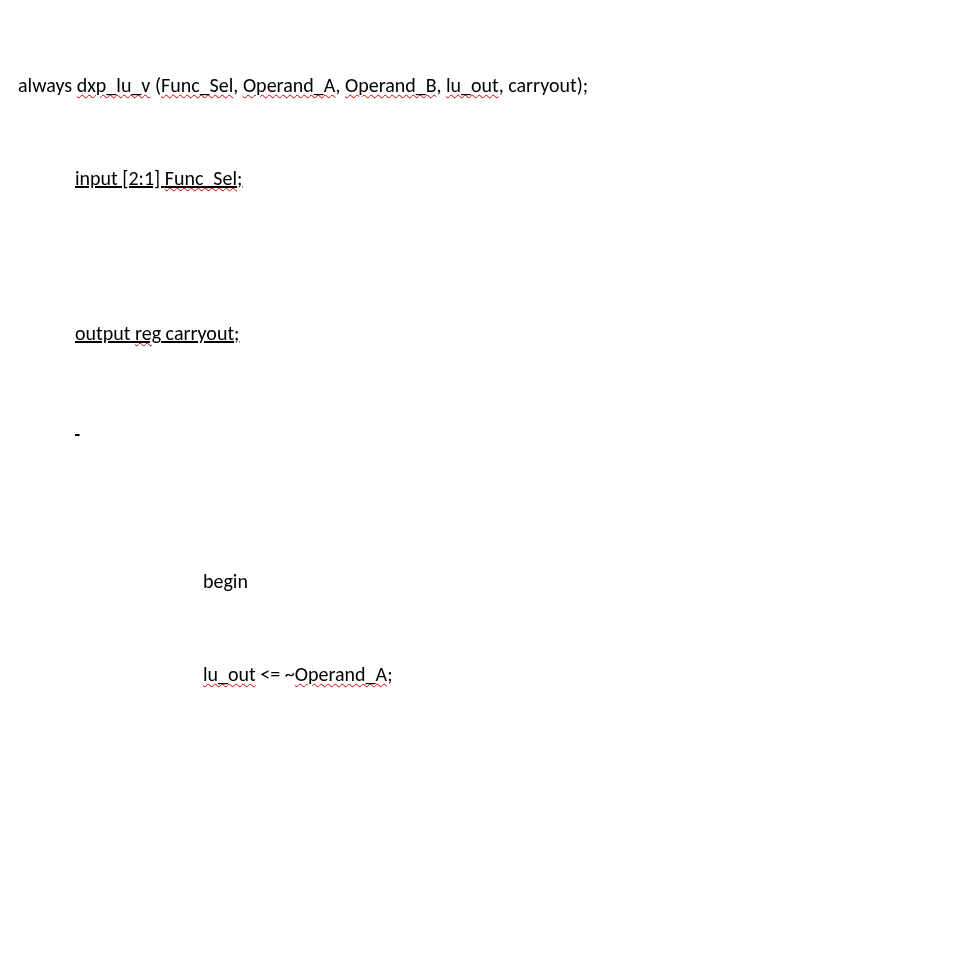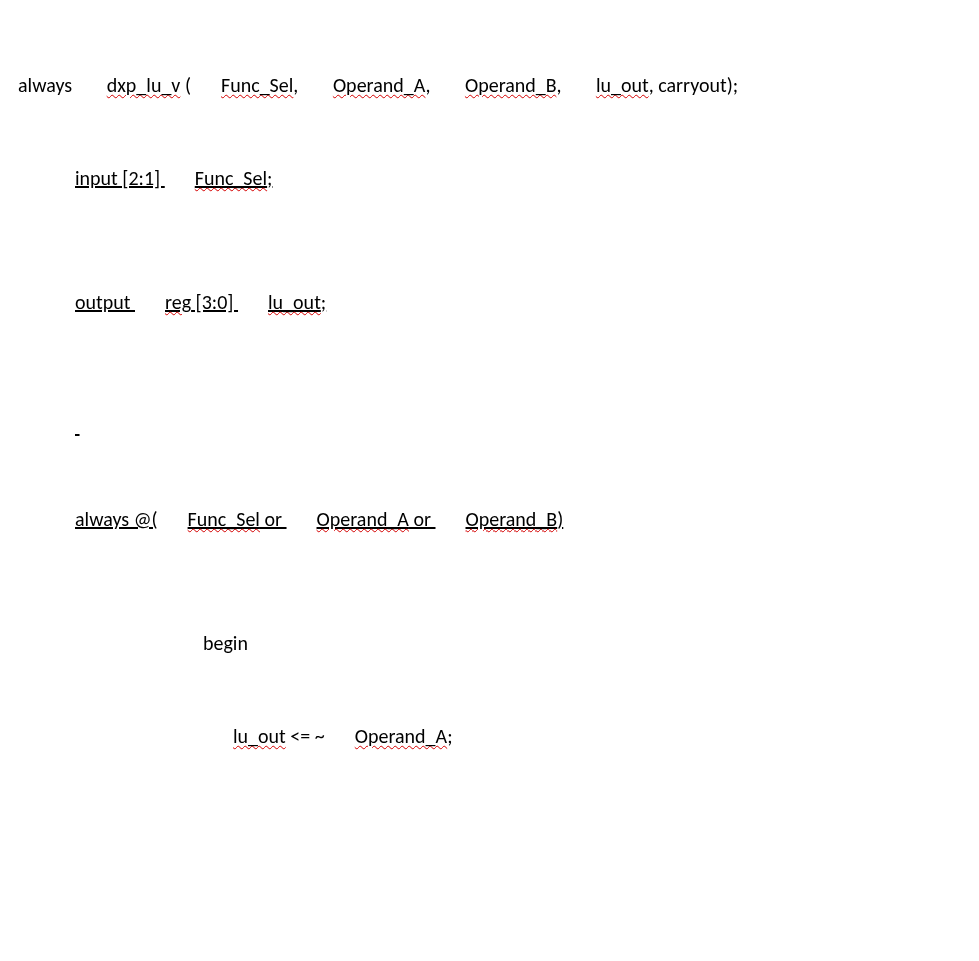--- a/index.html
+++ b/index.html
@@ -24,39 +24,37 @@
   .pad1 { padding-left: 57px; text-decoration: underline; }
   .pad2 { padding-left: 125px; }
   .pad3 { padding-left: 185px; }
   
   .sqg {
     text-decoration-line: underline;
     text-decoration-style: wavy;
     text-decoration-color: #d40000;
     text-decoration-thickness: 1.4px;
     text-underline-offset: 2px;
-    margin-left: 30px;
   }
 </style>
 </head>
 <body>
 
 <div class="page">
 
 <span class="row pad0"><span>always </span><span class="sqg">dxp_lu_v</span><span> (</span><span class="sqg">Func_Sel</span><span>, </span><span class="sqg">Operand_A</span><span>, </span><span class="sqg">Operand_B</span><span>, </span><span class="sqg">lu_out</span><span>, carryout);</span></span>
 
 <span class="row pad1"><span>input [2:1] </span><span class="sqg">Func_Sel</span><span>;</span></span>
 
 
-<span class="row pad1"><span>output </span><span class="sqg">reg</span><span> [3:0] </span><span class="sqg">lu_out</span><span>;</span></span>
 
+<span class="row pad1"><span>output </span><span class="sqg">reg</span><span> carryout;</span></span>
 
 <span class="row pad1"> </span>
 
-<span class="row pad1"><span>always @(</span><span class="sqg">Func_Sel</span><span> or </span><span class="sqg">Operand_A</span><span> or </span><span class="sqg">Operand_B</span><span>)</span></span>
 
 
 <span class="row pad3">begin</span>
 
 <span class="row pad3"><span class="sqg">lu_out</span><span> &lt;= ~</span><span class="sqg">Operand_A</span><span>;</span></span>
 
 
 
 
 

